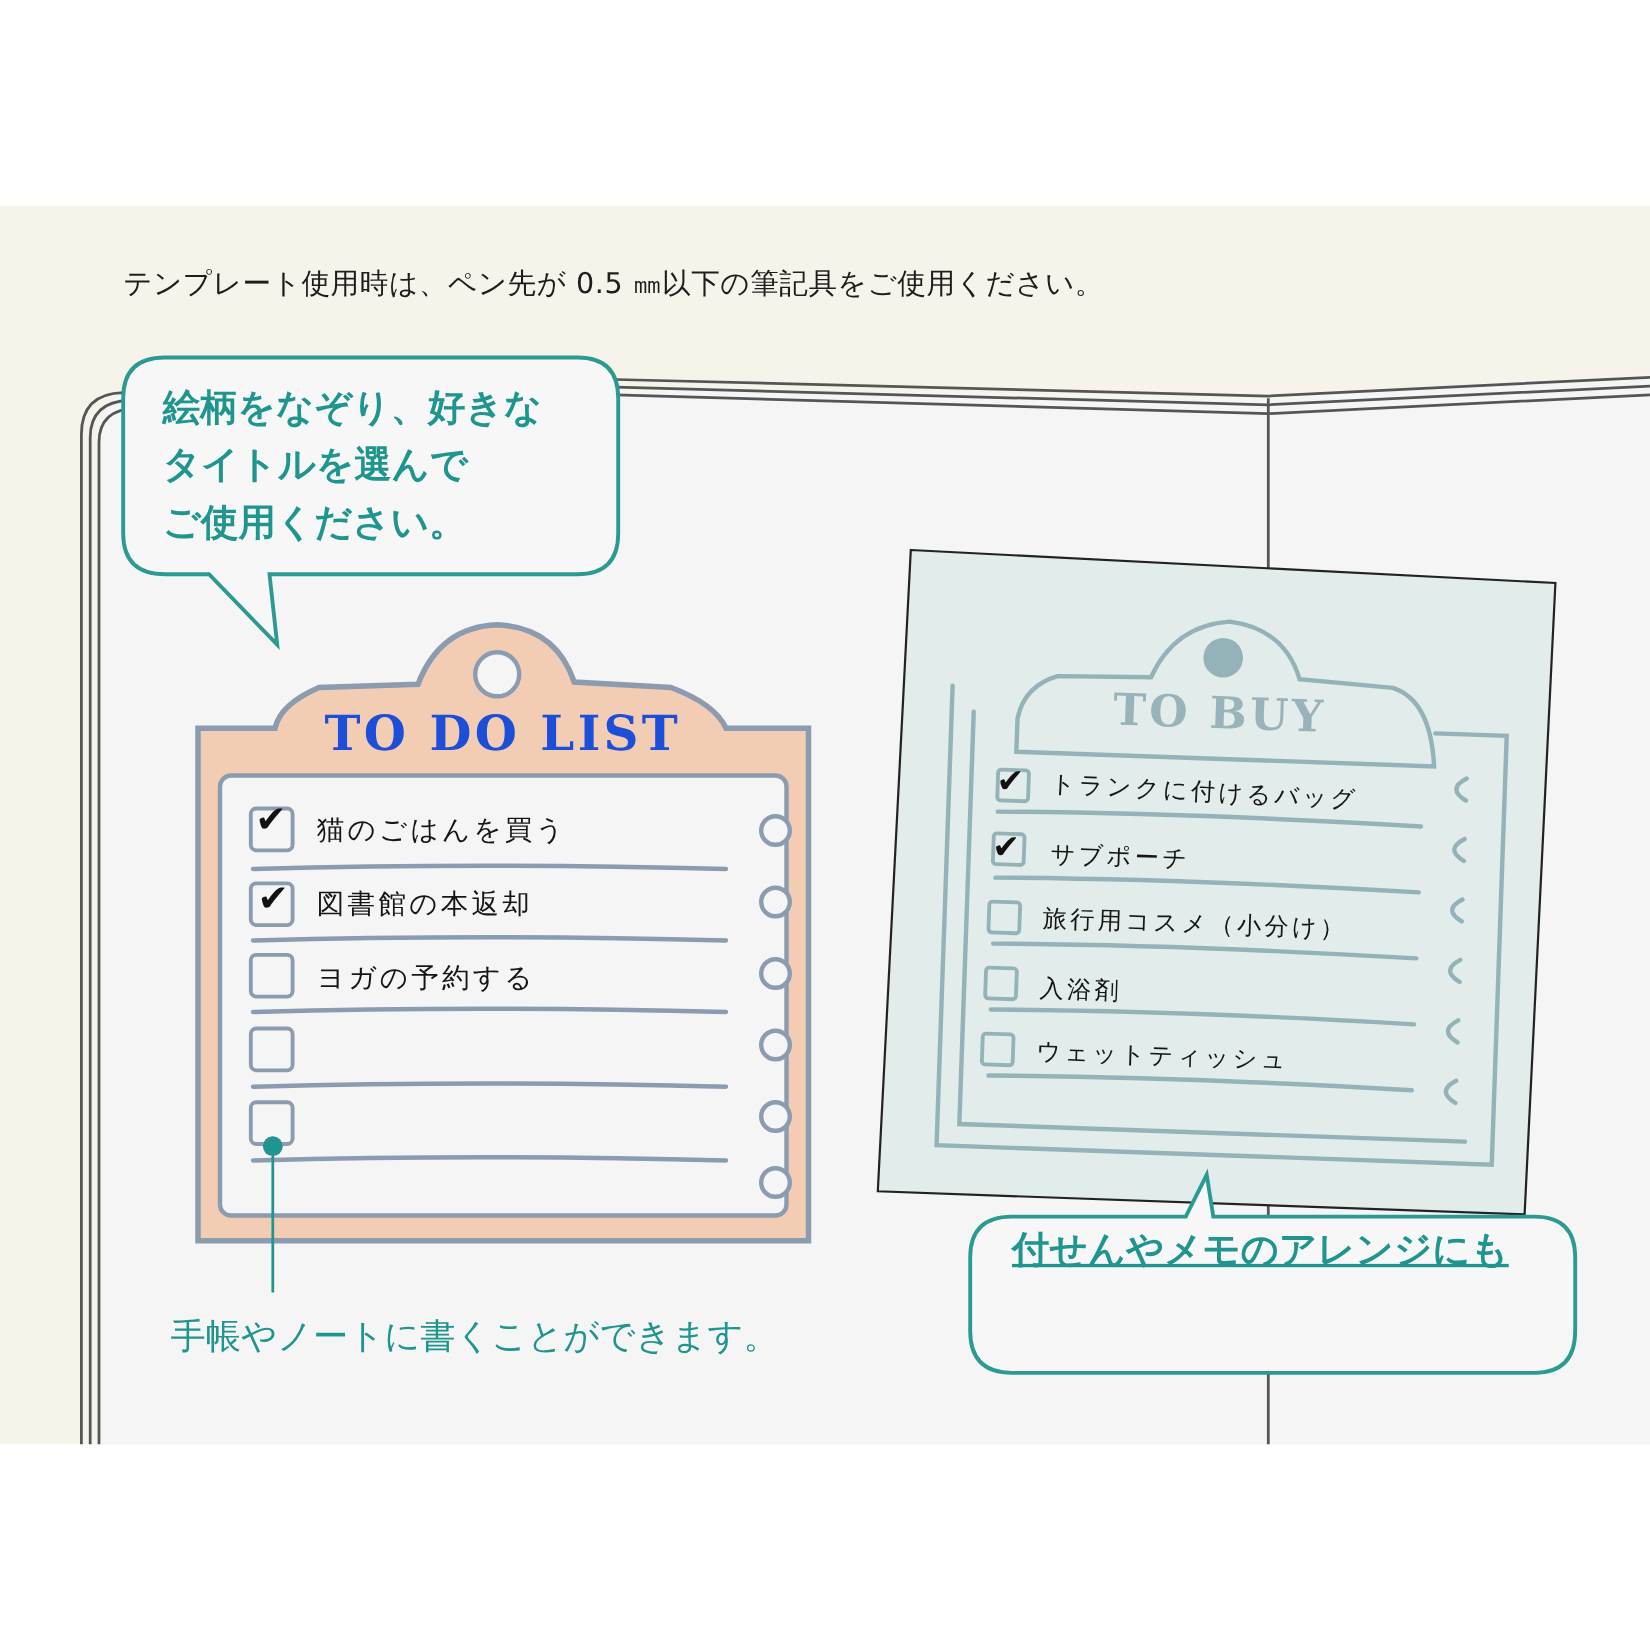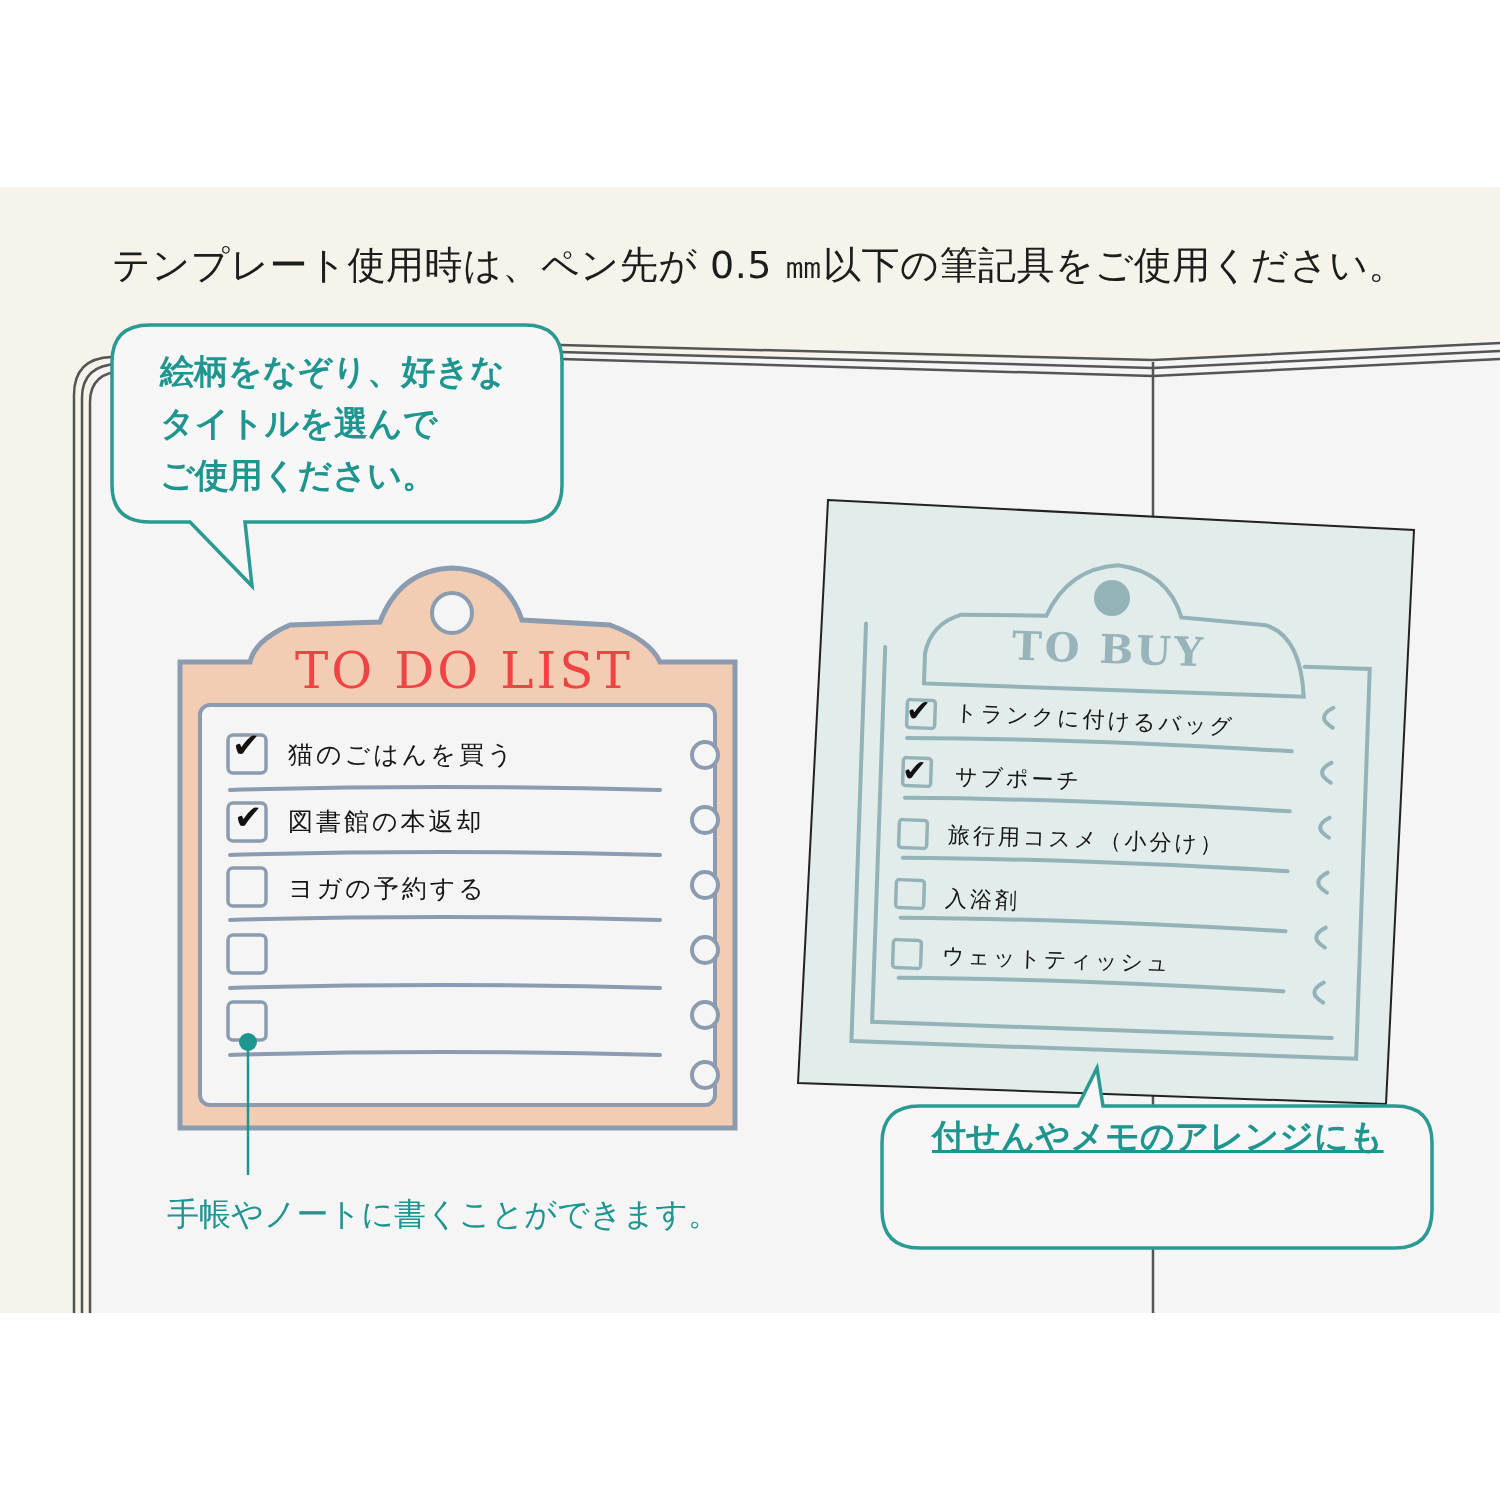--- a/index.html
+++ b/index.html
@@ -6,35 +6,34 @@
   body {
     width: 1500px; height: 1500px; position: relative; overflow: hidden;
     background: #ffffff;
     font-family: "DejaVu Sans", "Liberation Sans", sans-serif;
   }
   .band {
     position: absolute; left: 0; top: 187px; width: 1500px; height: 1126px;
     background: #f6f4ea;
   }
   .notice {
-    position: absolute; left: 112px; top: 240px; font-size: 38px; color: #1d1d1d;
+    position: absolute; left: 112px; top: 240px; font-size: 26px; color: #1d1d1d;
     letter-spacing: 0.5px; white-space: nowrap;
   }
   svg.scene { position: absolute; left: 0; top: 0; }
   .bubble-text {
     position: absolute; color: #1f9590; font-weight: bold; line-height: 1.6;
     white-space: nowrap;
-    margin-left: 12px;
   }
   .b1 { left: 148px; top: 345px; font-size: 34px; line-height: 52px; }
   .b2 { left: 920px; top: 1110px; font-size: 34px; line-height: 52px; text-decoration: underline; }
   .caption { left: 155px; top: 1190px; font-size: 32px; line-height: 48px; font-weight: normal; color: #1f9590; }
   .todo-title {
     position: absolute; left: 295px; top: 642px; font-family: "DejaVu Serif", serif;
-    font-size: 50px; font-weight: normal; color: #ef4444; letter-spacing: 3px; white-space: nowrap;
+    font-size: 44px; font-weight: bold; color: #1d4ed8; letter-spacing: 3px; white-space: nowrap;
   }
   .buy-title {
     position: absolute; left: 1012px; top: 625px; font-family: "DejaVu Serif", serif;
     font-size: 40px; font-weight: bold; color: #98b4ba; letter-spacing: 3px; white-space: nowrap;
     transform: rotate(2deg);
   }
   .item {
     position: absolute; font-size: 25px; color: #151515; white-space: nowrap;
     font-family: "DejaVu Sans", sans-serif; letter-spacing: 3px;
   }

